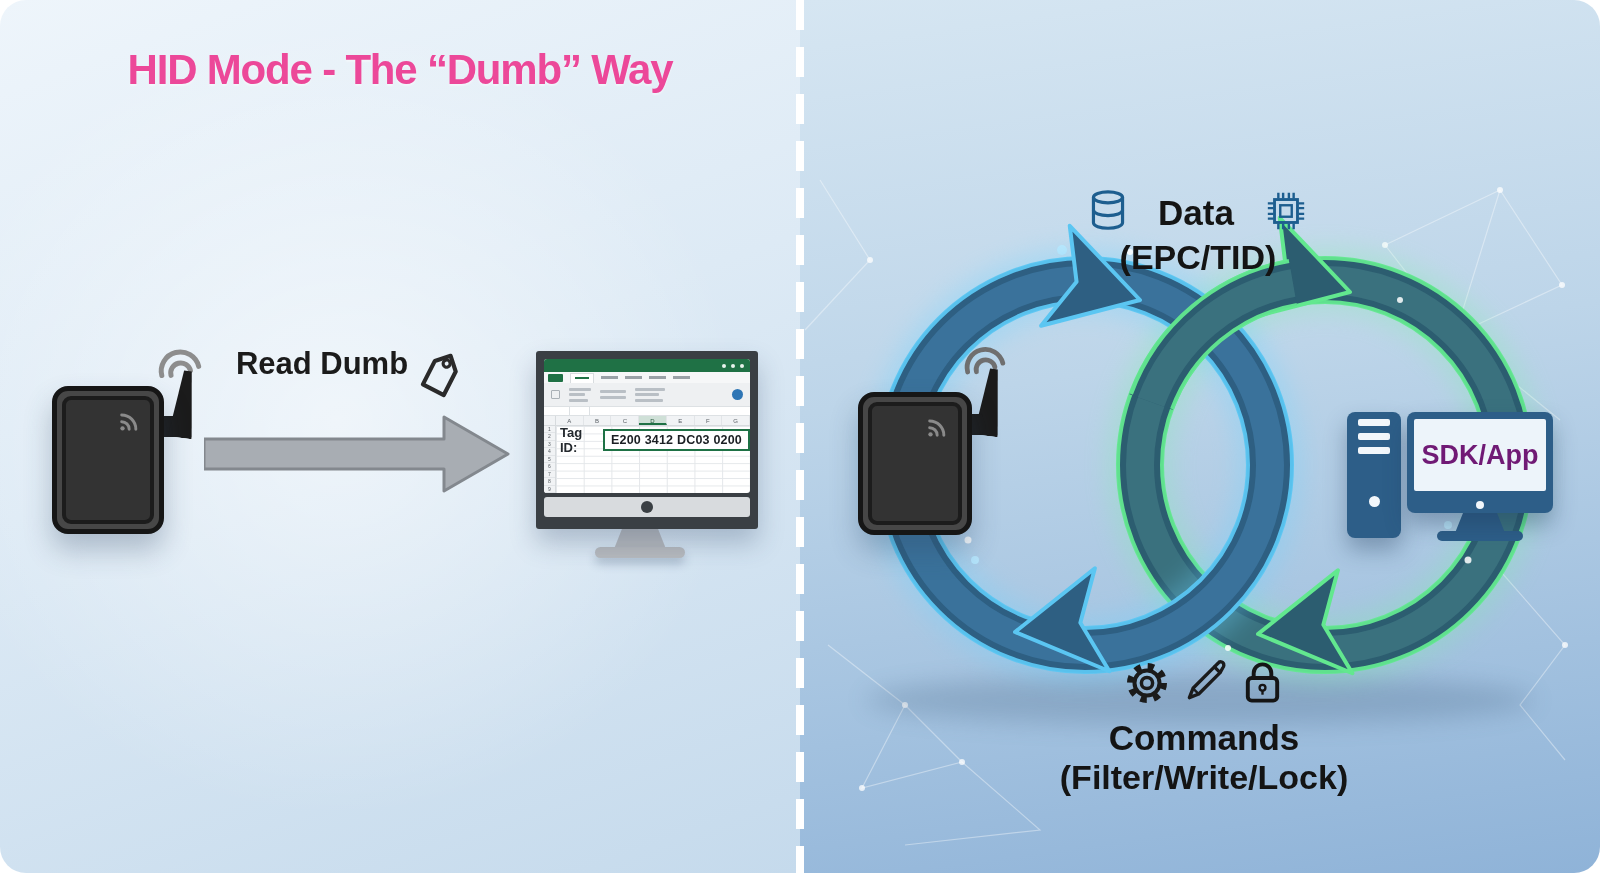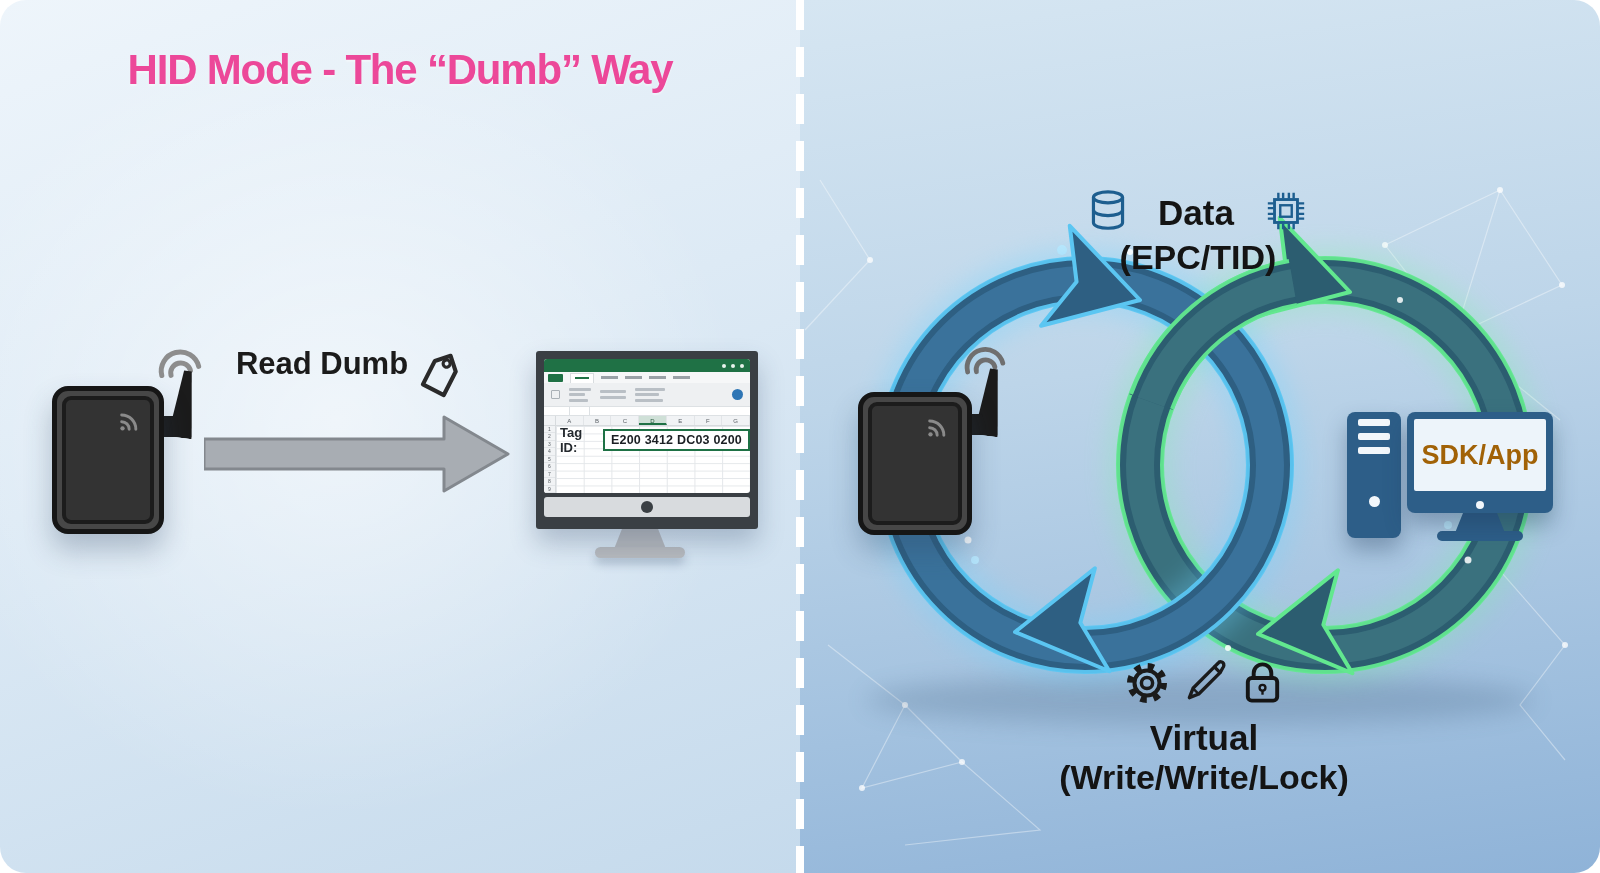--- a/index.html
+++ b/index.html
@@ -94,21 +94,21 @@
   #cmd-cluster{left:1044px;top:656px;width:320px;}
   .cmd-icons{display:flex;gap:9px;justify-content:center;align-items:flex-end;}
 
   .sdk-tower{position:absolute;left:1347px;top:412px;width:54px;height:126px;background:#2d5e88;
           border-radius:8px;z-index:14;box-shadow:0 12px 22px rgba(30,55,85,.35);}
   .sdk-tower i{display:block;width:32px;height:7px;background:#f2f7fb;border-radius:2px;margin:7px auto 0;}
   .sdk-tower em{display:block;width:11px;height:11px;background:#f2f7fb;border-radius:50%;margin:42px auto 0;}
   .sdk-monitor{position:absolute;left:1407px;top:412px;width:146px;height:101px;background:#2d5e88;
           border-radius:8px;padding:7px;z-index:14;box-shadow:0 12px 22px rgba(30,55,85,.35);}
   .sdk-screen{height:72px;background:#edf4fa;border-radius:2px;display:flex;align-items:center;
-          justify-content:center;font-size:27px;font-weight:600;color:#a16207;}
+          justify-content:center;font-size:27px;font-weight:600;color:#701a75;}
   .sdk-dot{position:absolute;left:50%;bottom:4px;width:8px;height:8px;margin-left:-4px;
           border-radius:50%;background:#f2f7fb;}
   .sdk-neck{position:absolute;left:1455px;top:513px;width:50px;height:20px;background:#2d5e88;
           clip-path:polygon(16% 0,84% 0,100% 100%,0 100%);z-index:13;}
   .sdk-base{position:absolute;left:1437px;top:531px;width:86px;height:10px;background:#2d5e88;
           border-radius:5px;z-index:13;}
 </style>
 </head>
 <body>
 
@@ -403,19 +403,19 @@
       </span>
       <span>
         <svg width="47" height="50" viewBox="0 0 48 50">
           <rect x="9" y="22" width="30" height="23" rx="4" fill="none" stroke="#151515" stroke-width="4"></rect>
           <path d="M15 22 v-5 a9 9 0 0 1 18 0 v5" fill="none" stroke="#151515" stroke-width="4"></path>
           <circle cx="24" cy="32" r="3" fill="none" stroke="#151515" stroke-width="2.4"></circle>
           <path d="M24 34.5 V39" stroke="#151515" stroke-width="2.4"></path>
         </svg>
       </span>
     </div>
-    <div class="sub-label" style="font-size:35px;margin-top:8px;">Virtual</div>
-    <div class="sub-label">(Write/Write/Lock)</div>
+    <div class="sub-label" style="font-size:35px;margin-top:8px;">Commands</div>
+    <div class="sub-label">(Filter/Write/Lock)</div>
   </div>
 
   <div class="divider"></div>
 
 </div>
 
 </body></html>

